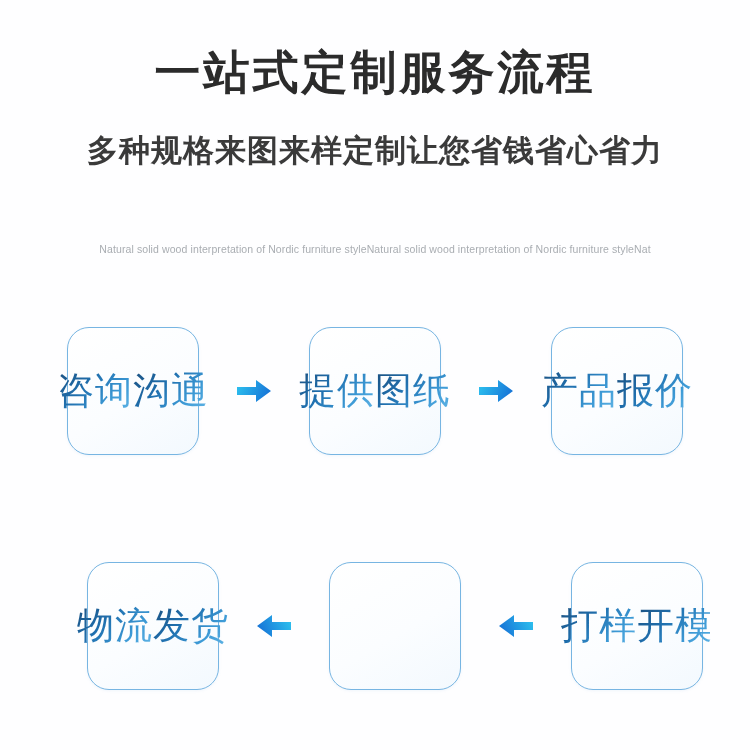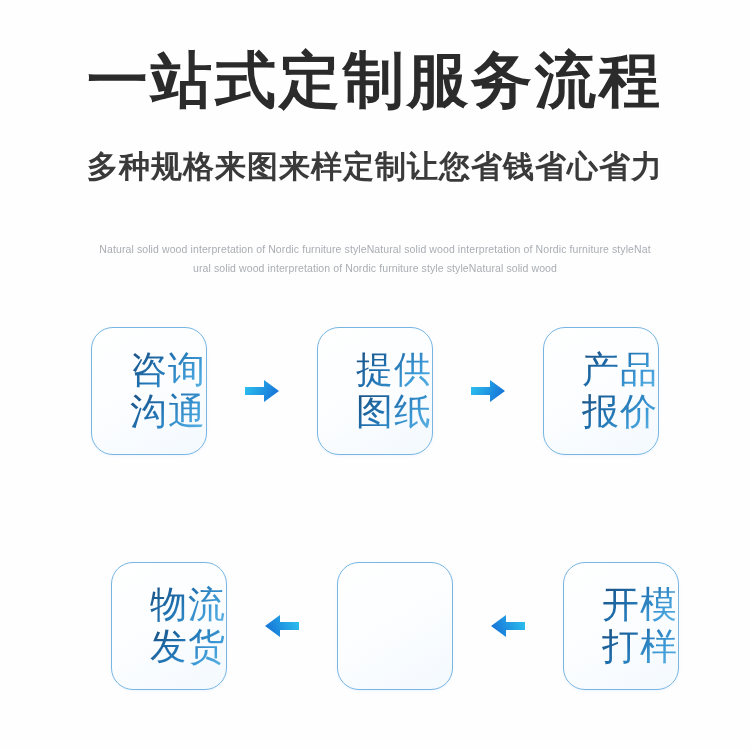--- a/index.html
+++ b/index.html
@@ -28,21 +28,21 @@
     top: 0;
     left: 0;
     width: 750px;
     text-align: center;
   }
 
   .main-title {
     margin: 0;
     padding-top: 48px;
     font-family: "Liberation Sans", "DejaVu Sans", sans-serif;
-    font-size: 61px;
+    font-size: 46px;
     font-weight: bold;
     letter-spacing: 3px;
     color: #2b2b2b;
     line-height: 1.05;
     white-space: nowrap;
   }
 
   .sub-title {
     margin: 16px;
     padding-top: 22px;
@@ -85,29 +85,29 @@
     width: 750px;
     height: 145px;
     display: flex;
     align-items: center;
     justify-content: center;
   }
   .flow-row.row-two { margin-top: 90px; padding-left: 20px; }
 
   .step-box {
     position: relative;
-    width: 116px;
+    width: 132px;
     height: 128px;
     border: 1.6px solid #77b5e2;
     border-radius: 22px;
     background: linear-gradient(150deg, #ffffff 0%, #fbfdff 55%, #f3f9fe 100%);
     box-shadow: 0 1px 3px rgba(120,170,215,0.10);
     display: flex;
-    flex-direction: column;
-    align-items: flex-end;
+    flex-direction: row;
+    align-items: center;
     justify-content: center;
     box-sizing: border-box;
     flex: none;
   }
 
   .step-text {
     font-family: "Liberation Sans", "DejaVu Sans", sans-serif;
     font-size: 37px;
     font-weight: 500;
     line-height: 1.12;
@@ -141,21 +141,20 @@
 
 <div class="page">
 
   <div class="header">
     <h1 class="main-title">一站式定制服务流程</h1>
     <h2 class="sub-title">多种规格来图来样定制让您省钱省心省力</h2>
   </div>
 
   <div class="desc">
     <span class="desc-line">Natural solid wood interpretation of Nordic furniture styleNatural solid wood interpretation of Nordic furniture styleNat</span>
-    <span class="desc-line">ural solid wood interpretation of Nordic furniture style styleNatural solid wood</span>
   </div>
 
   <div class="flow">
 
     <div class="flow-row row-one">
 
       <div class="step-box">
         <span class="step-text">咨询</span>
         <span class="step-text">沟通</span>
       </div>
@@ -224,20 +223,20 @@
             <linearGradient id="agL2" x1="1" y1="0" x2="0" y2="0.3">
               <stop offset="0%" stop-color="#2ec5f0"></stop>
               <stop offset="100%" stop-color="#1878d8"></stop>
             </linearGradient>
           </defs>
           <path d="M35 9 L16 9 L16 2 L1 13 L16 24 L16 17 L35 17 Z" fill="url(#agL2)"></path>
         </svg>
       </div>
 
       <div class="step-box">
+        <span class="step-text">打样</span>
         <span class="step-text">开模</span>
-        <span class="step-text">打样</span>
       </div>
 
     </div>
 
   </div>
 </div>
 
 </body></html>

